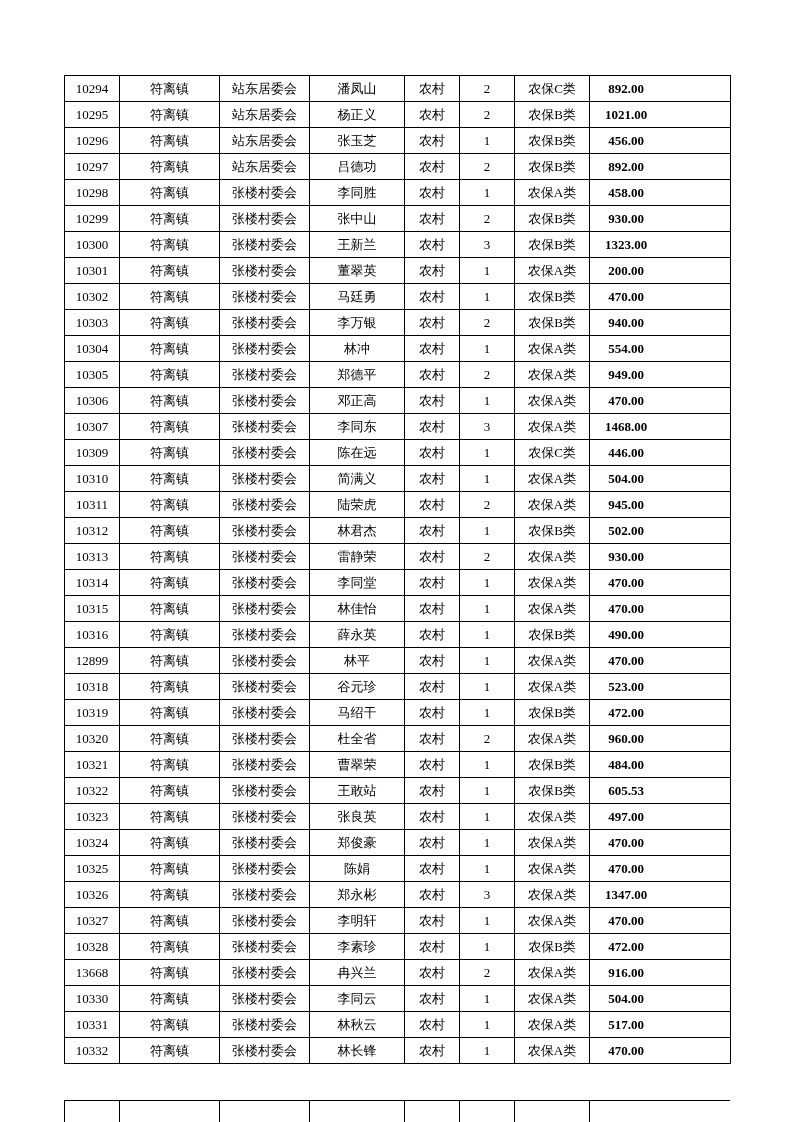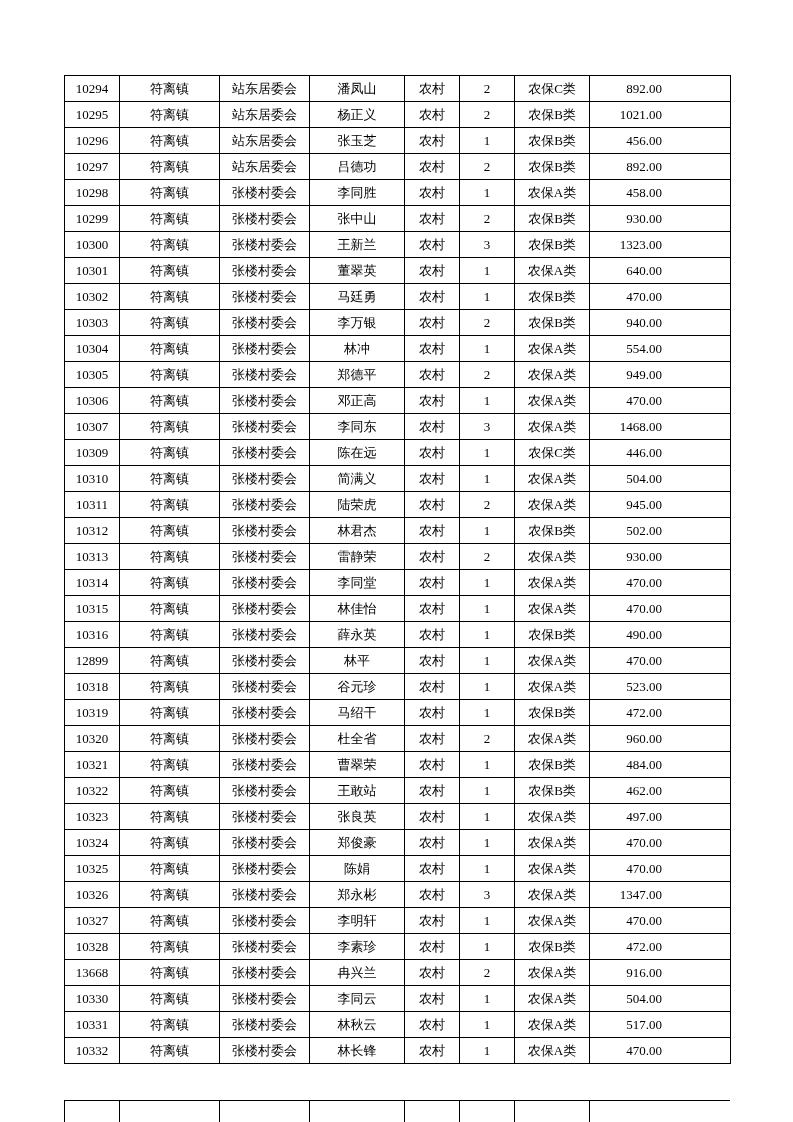--- a/index.html
+++ b/index.html
@@ -24,22 +24,22 @@
   .sheet-table td {
     border: 1px solid var(--border-color, #000000);
     padding: 0;
     font-size: 13px;
     line-height: 25px;
     text-align: center;
     white-space: nowrap;
     overflow: hidden;
   }
   .sheet-table td.amount {
-    text-align: right;
     padding-right: 68px;
+    font-weight: bold;
   }
   .partial-row-clip {
     position: absolute;
     left: 64px;
     top: 1100px;
     width: 666px;
     height: 22px;
     overflow: hidden;
   }
   .partial-table {
@@ -139,21 +139,21 @@
         <td class="amount">1323.00</td>
       </tr>
       <tr>
         <td>10301</td>
         <td>符离镇</td>
         <td>张楼村委会</td>
         <td>董翠英</td>
         <td>农村</td>
         <td>1</td>
         <td>农保A类</td>
-        <td class="amount">640.00</td>
+        <td class="amount">200.00</td>
       </tr>
       <tr>
         <td>10302</td>
         <td>符离镇</td>
         <td>张楼村委会</td>
         <td>马廷勇</td>
         <td>农村</td>
         <td>1</td>
         <td>农保B类</td>
         <td class="amount">470.00</td>
@@ -339,21 +339,21 @@
         <td class="amount">484.00</td>
       </tr>
       <tr>
         <td>10322</td>
         <td>符离镇</td>
         <td>张楼村委会</td>
         <td>王敢站</td>
         <td>农村</td>
         <td>1</td>
         <td>农保B类</td>
-        <td class="amount">462.00</td>
+        <td class="amount">605.53</td>
       </tr>
       <tr>
         <td>10323</td>
         <td>符离镇</td>
         <td>张楼村委会</td>
         <td>张良英</td>
         <td>农村</td>
         <td>1</td>
         <td>农保A类</td>
         <td class="amount">497.00</td>

